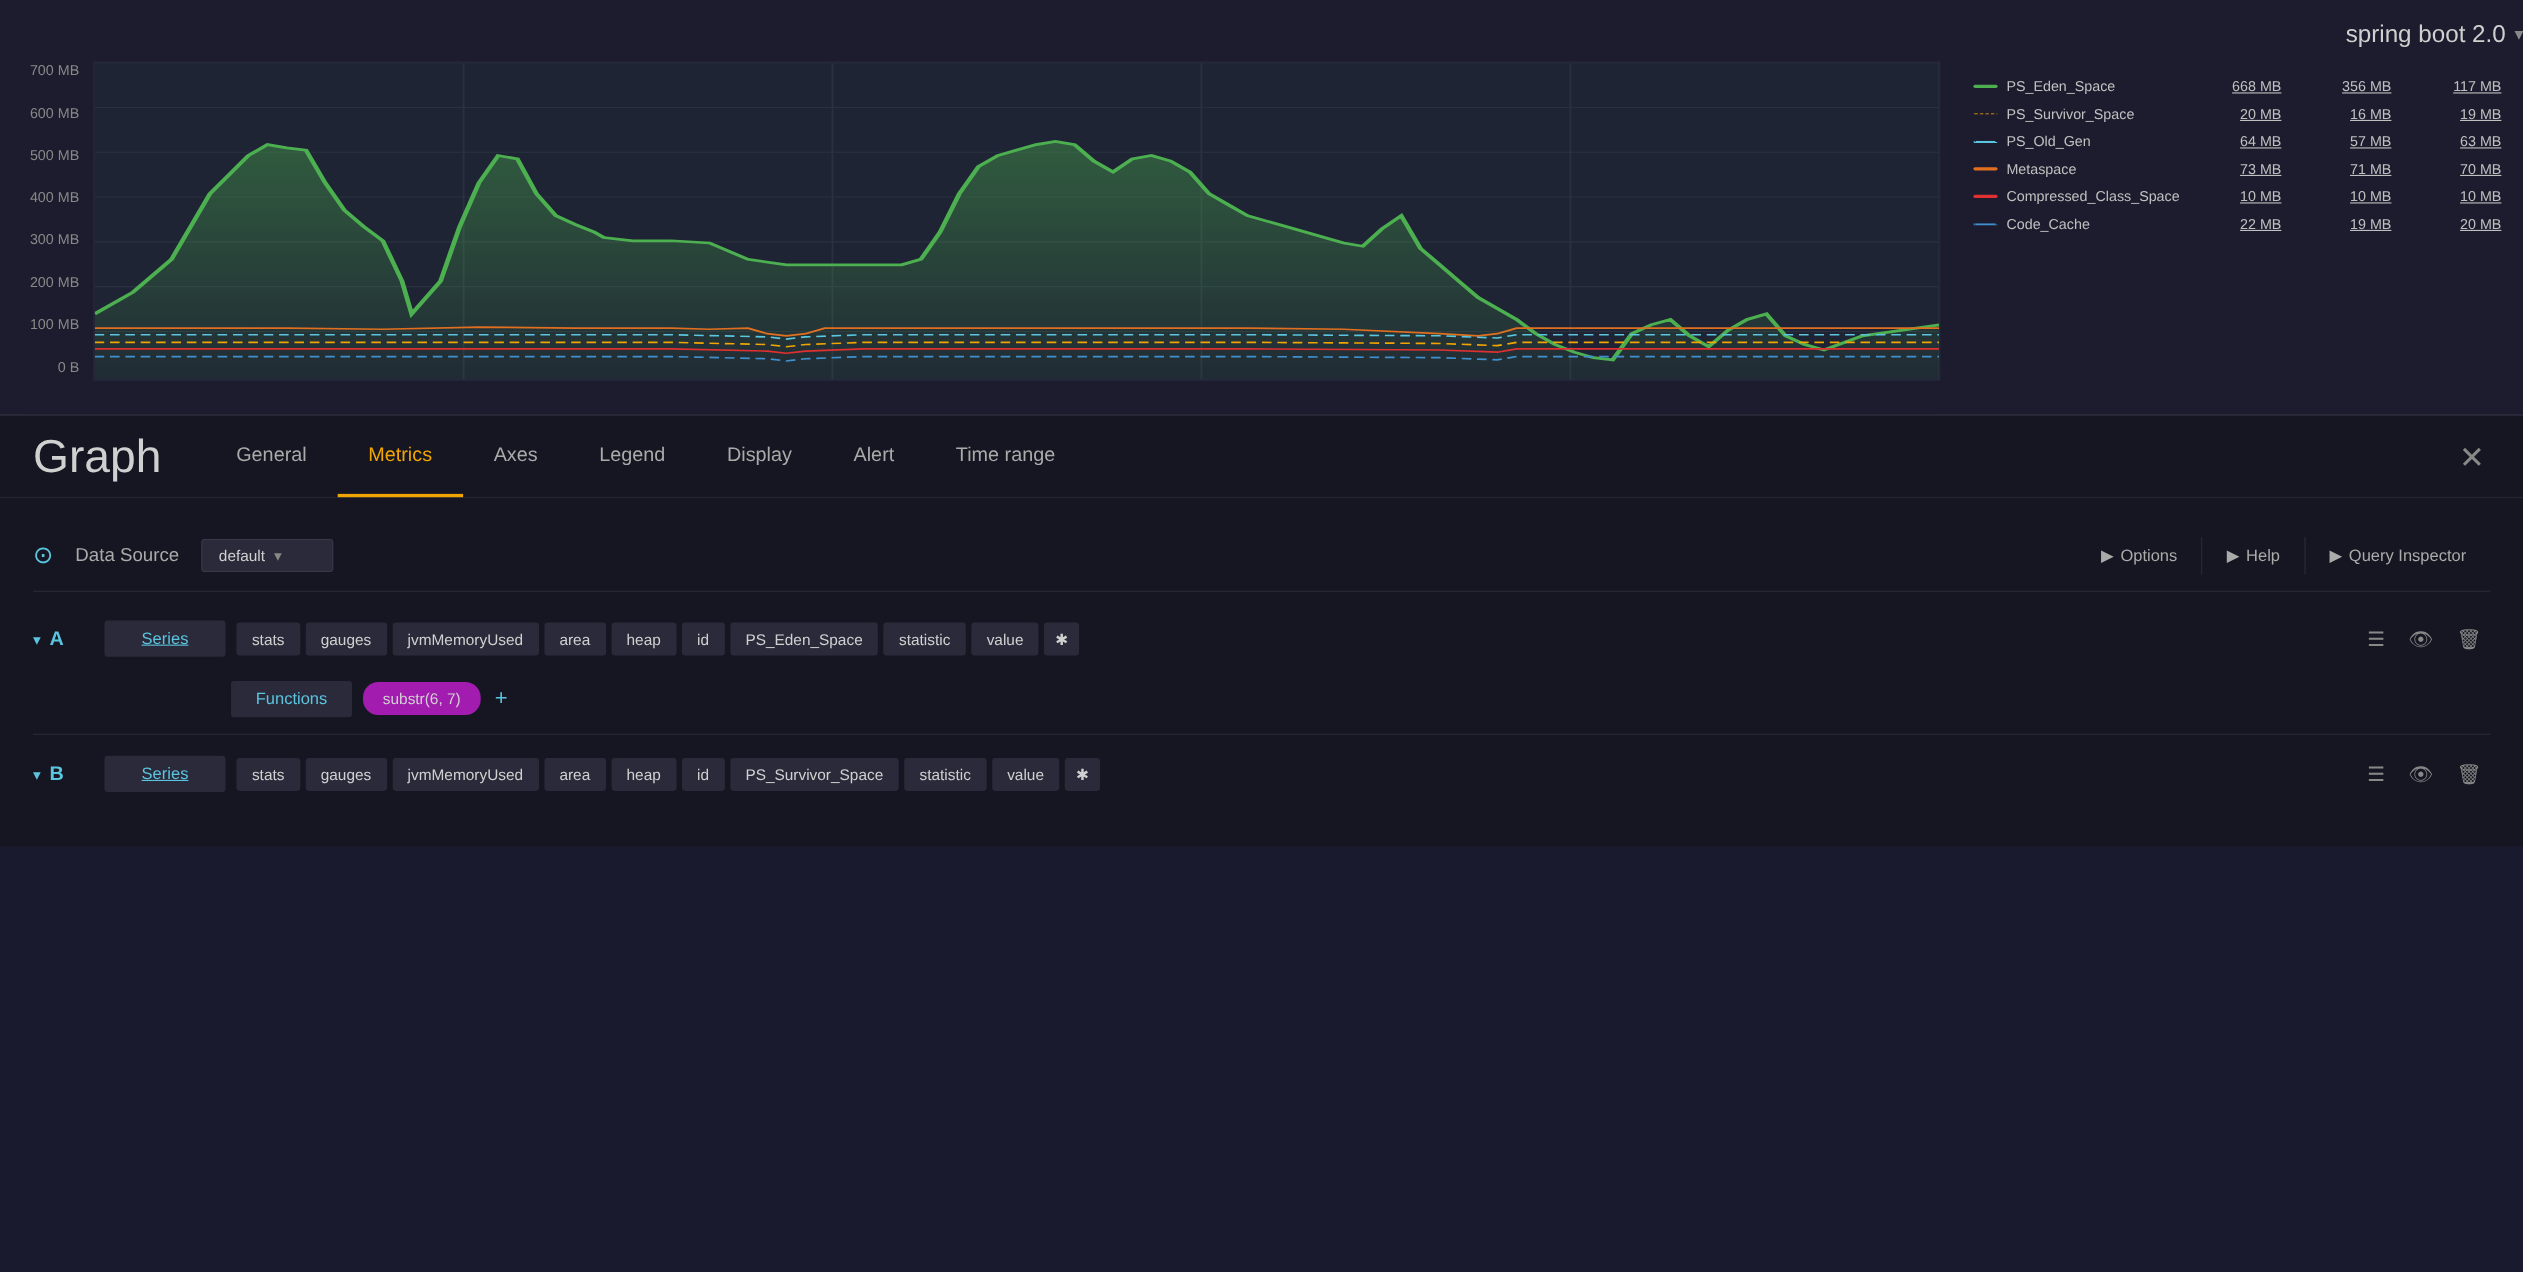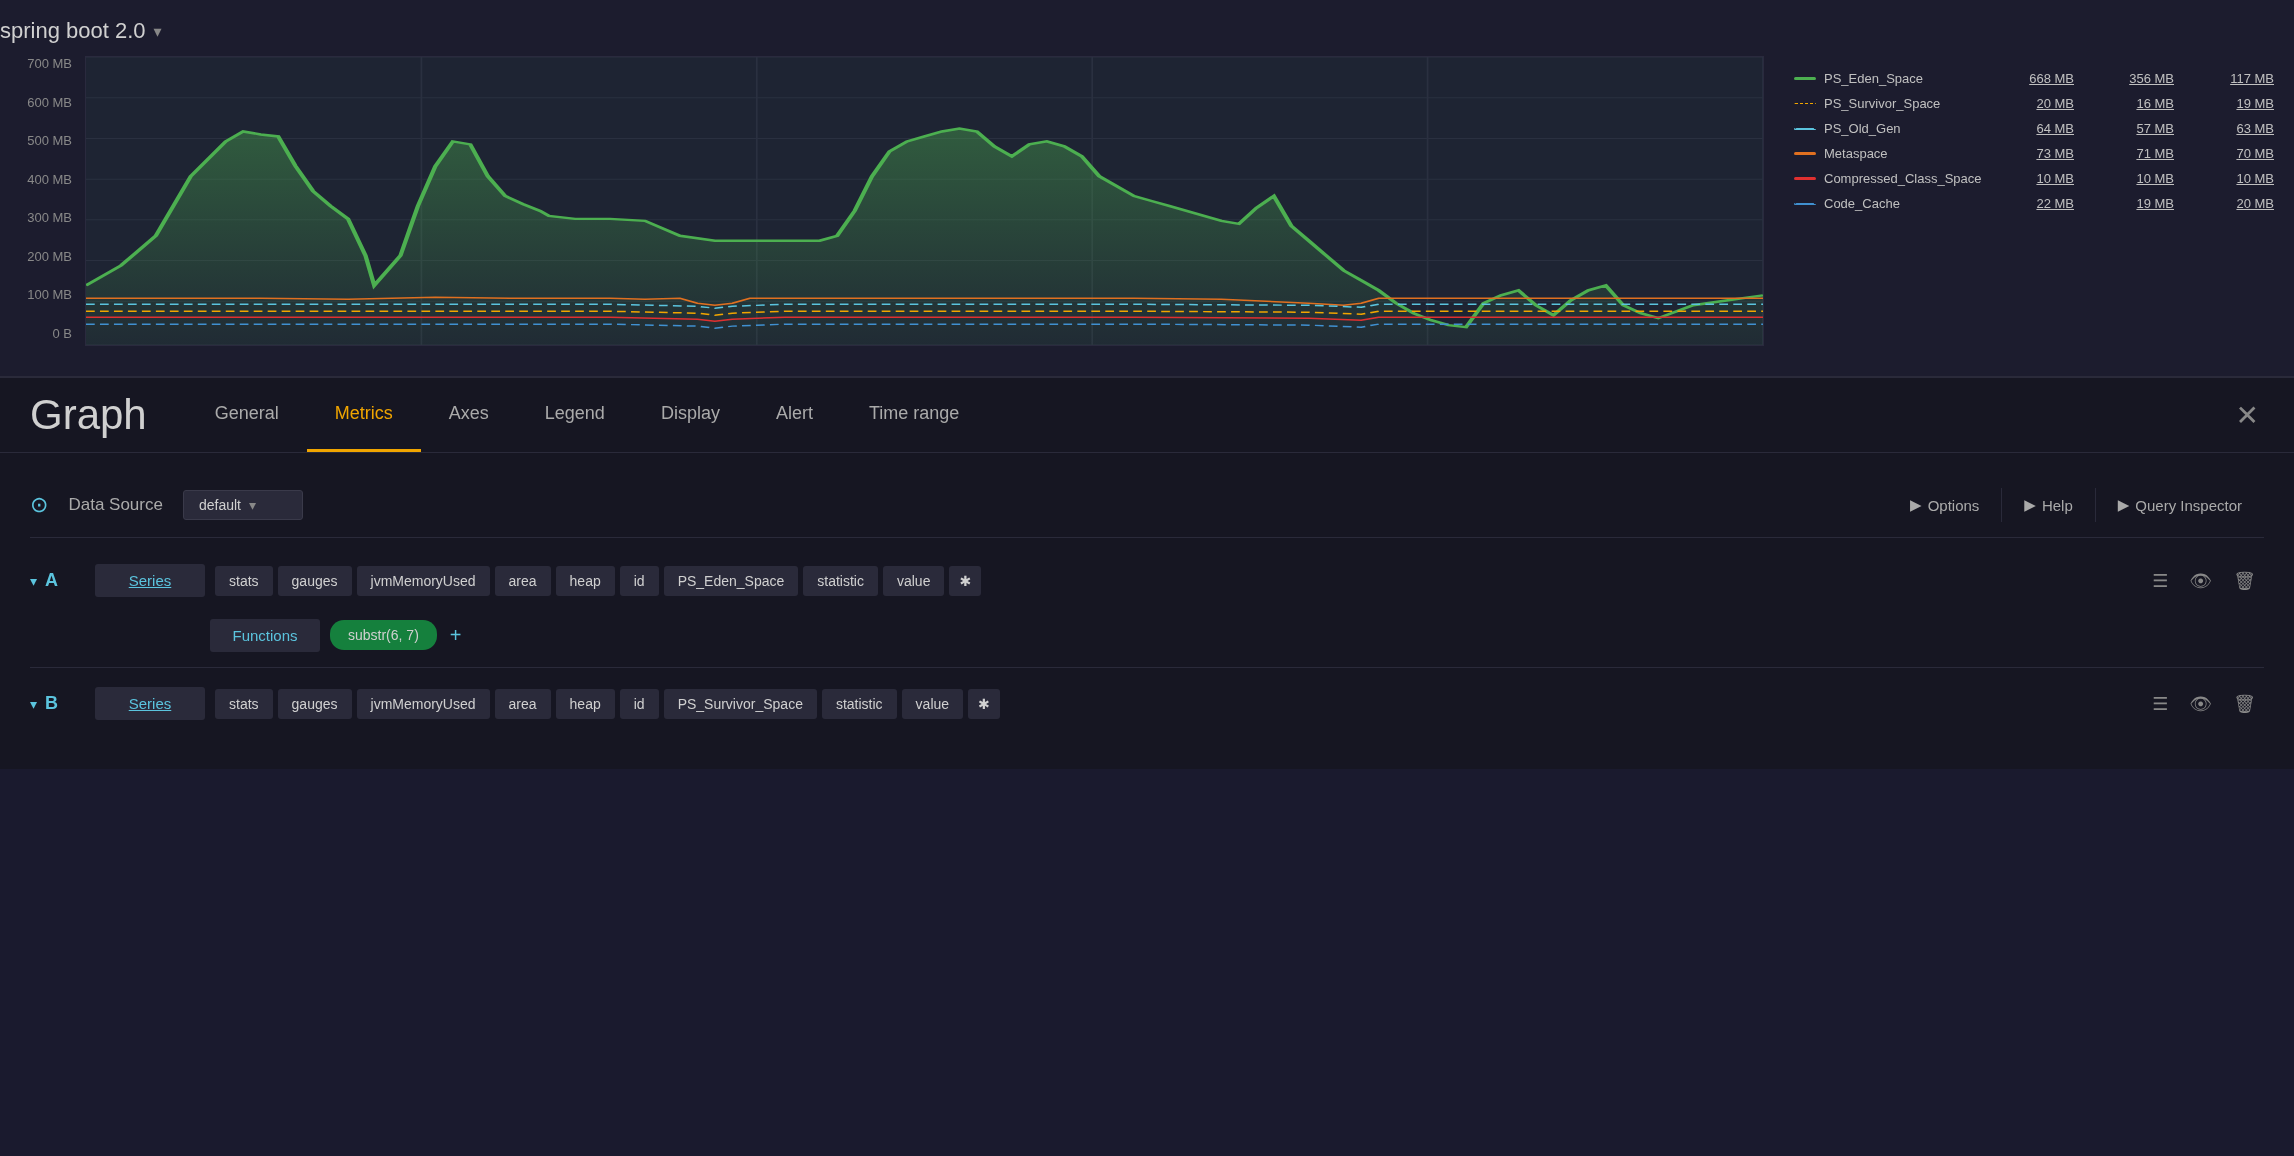--- a/index.html
+++ b/index.html
@@ -15,21 +15,21 @@
 
     
     .chart-section {
       background: #1c1c2e;
       padding: 10px 0 0 0;
       position: relative;
     }
 
     .chart-title-bar {
       display: flex;
-      justify-content: flex-start;
+      justify-content: flex-end;
       align-items: center;
       padding: 8px 0 12px 0;
     }
 
     .chart-title {
       color: #d0d0d0;
       font-size: 22px;
       display: flex;
       align-items: center;
       gap: 8px;
@@ -372,21 +372,21 @@
       color: #5bc4de;
       padding: 8px 18px;
       border-radius: 3px;
       font-size: 15px;
       cursor: pointer;
       width: 110px;
       text-align: center;
     }
 
     .function-pill {
-      background: #15803d;
+      background: #a21caf;
       color: #d0d0d0;
       padding: 7px 18px;
       border-radius: 14px;
       font-size: 14px;
       cursor: pointer;
       margin-left: 10px;
     }
 
     .add-btn {
       color: #5bc4de;

